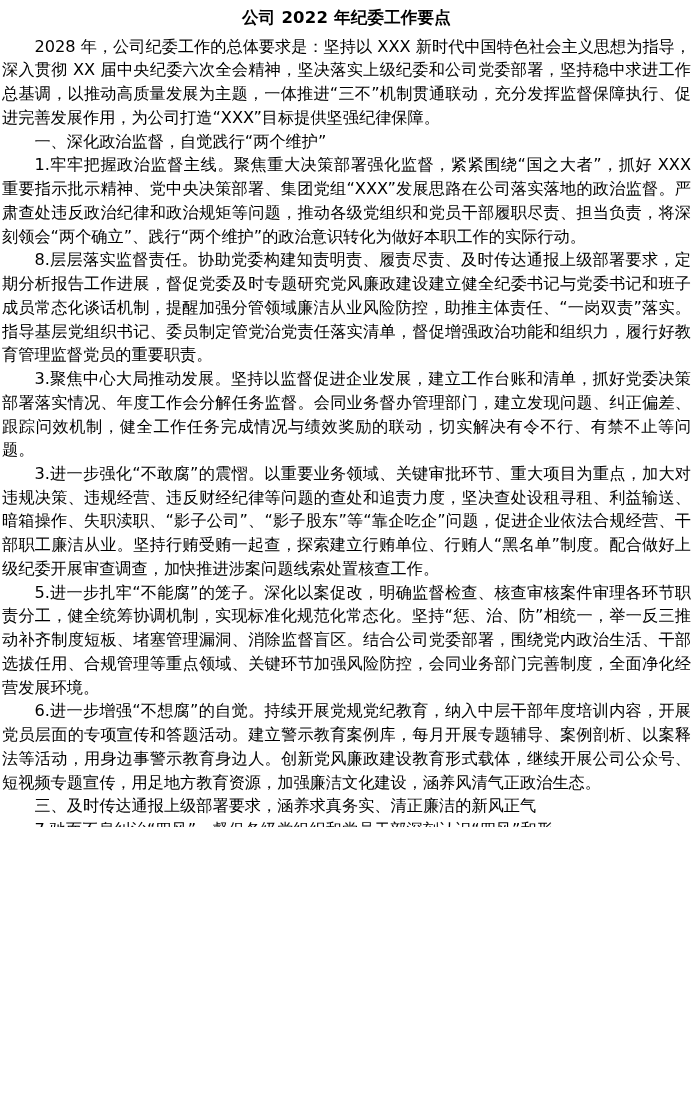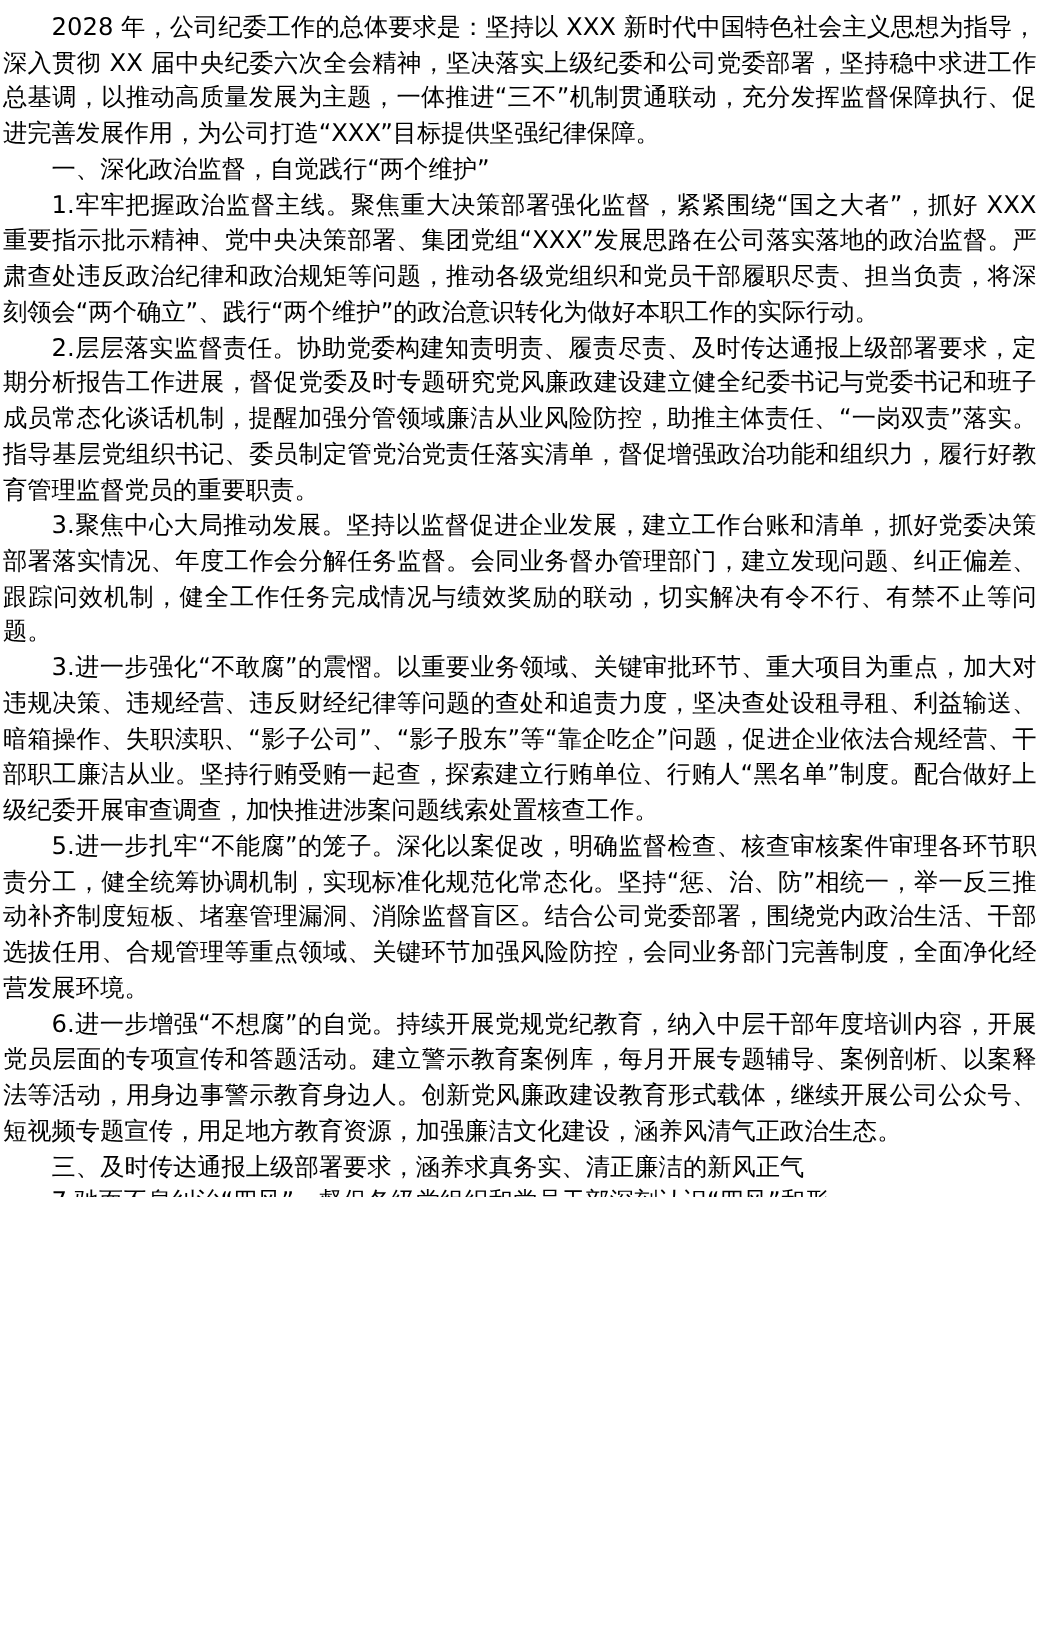--- a/index.html
+++ b/index.html
@@ -43,25 +43,26 @@
   .para.last-clip {
     max-height: 9px;
     overflow: hidden;
   }
 </style>
 </head>
 <body>
 
 <div class="page">
 
+  <h1 class="doc-title">公司 2022 年纪委工作要点</h1>
 
   <p class="para">2028 年，公司纪委工作的总体要求是：坚持以 XXX 新时代中国特色社会主义思想为指导，深入贯彻 XX 届中央纪委六次全会精神，坚决落实上级纪委和公司党委部署，坚持稳中求进工作总基调，以推动高质量发展为主题，一体推进“三不”机制贯通联动，充分发挥监督保障执行、促进完善发展作用，为公司打造“XXX”目标提供坚强纪律保障。</p>
   <p class="para heading">一、深化政治监督，自觉践行“两个维护”</p>
   <p class="para">1.牢牢把握政治监督主线。聚焦重大决策部署强化监督，紧紧围绕“国之大者”，抓好 XXX 重要指示批示精神、党中央决策部署、集团党组“XXX”发展思路在公司落实落地的政治监督。严肃查处违反政治纪律和政治规矩等问题，推动各级党组织和党员干部履职尽责、担当负责，将深刻领会“两个确立”、践行“两个维护”的政治意识转化为做好本职工作的实际行动。</p>
-  <p class="para">2.层层落实监督责任。协助党委构建知责明责、履责尽责、及时传达通报上级部署要求，定期分析报告工作进展，督促党委及时专题研究党风廉政建设建立健全纪委书记与党委书记和班子成员常态化谈话机制，提醒加强分管领域廉洁从业风险防控，助推主体责任、“一岗双责”落实。指导基层党组织书记、委员制定管党治党责任落实清单，督促增强政治功能和组织力，履行好教育管理监督党员的重要职责。</p>
+  <p class="para">8.层层落实监督责任。协助党委构建知责明责、履责尽责、及时传达通报上级部署要求，定期分析报告工作进展，督促党委及时专题研究党风廉政建设建立健全纪委书记与党委书记和班子成员常态化谈话机制，提醒加强分管领域廉洁从业风险防控，助推主体责任、“一岗双责”落实。指导基层党组织书记、委员制定管党治党责任落实清单，督促增强政治功能和组织力，履行好教育管理监督党员的重要职责。</p>
   <p class="para">3.聚焦中心大局推动发展。坚持以监督促进企业发展，建立工作台账和清单，抓好党委决策部署落实情况、年度工作会分解任务监督。会同业务督办管理部门，建立发现问题、纠正偏差、跟踪问效机制，健全工作任务完成情况与绩效奖励的联动，切实解决有令不行、有禁不止等问题。</p>
   <p class="para">3.进一步强化“不敢腐”的震慴。以重要业务领域、关键审批环节、重大项目为重点，加大对违规决策、违规经营、违反财经纪律等问题的查处和追责力度，坚决查处设租寻租、利益输送、暗箱操作、失职渎职、“影子公司”、“影子股东”等“靠企吃企”问题，促进企业依法合规经营、干部职工廉洁从业。坚持行贿受贿一起查，探索建立行贿单位、行贿人“黑名单”制度。配合做好上级纪委开展审查调查，加快推进涉案问题线索处置核查工作。</p>
   <p class="para">5.进一步扎牢“不能腐”的笼子。深化以案促改，明确监督检查、核查审核案件审理各环节职责分工，健全统筹协调机制，实现标准化规范化常态化。坚持“惩、治、防”相统一，举一反三推动补齐制度短板、堵塞管理漏洞、消除监督盲区。结合公司党委部署，围绕党内政治生活、干部选拔任用、合规管理等重点领域、关键环节加强风险防控，会同业务部门完善制度，全面净化经营发展环境。</p>
   <p class="para">6.进一步增强“不想腐”的自觉。持续开展党规党纪教育，纳入中层干部年度培训内容，开展党员层面的专项宣传和答题活动。建立警示教育案例库，每月开展专题辅导、案例剖析、以案释法等活动，用身边事警示教育身边人。创新党风廉政建设教育形式载体，继续开展公司公众号、短视频专题宣传，用足地方教育资源，加强廉洁文化建设，涵养风清气正政治生态。</p>
   <p class="para heading">三、及时传达通报上级部署要求，涵养求真务实、清正廉洁的新风正气</p>
   <p class="para last-clip">7.驰而不息纠治“四风”。督促各级党组织和党员干部深刻认识“四风”和形</p>
 
 </div>
 
 </body></html>

